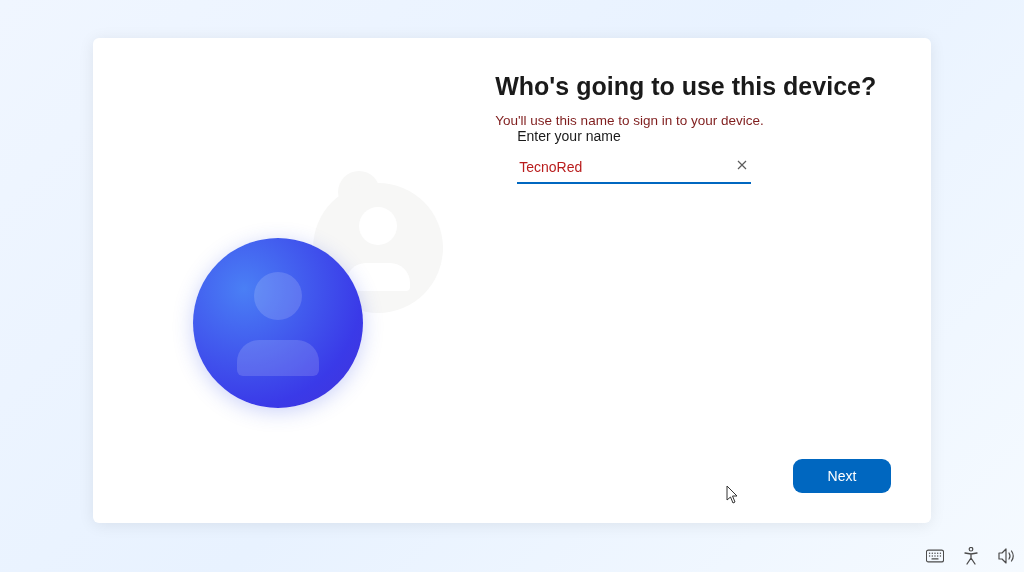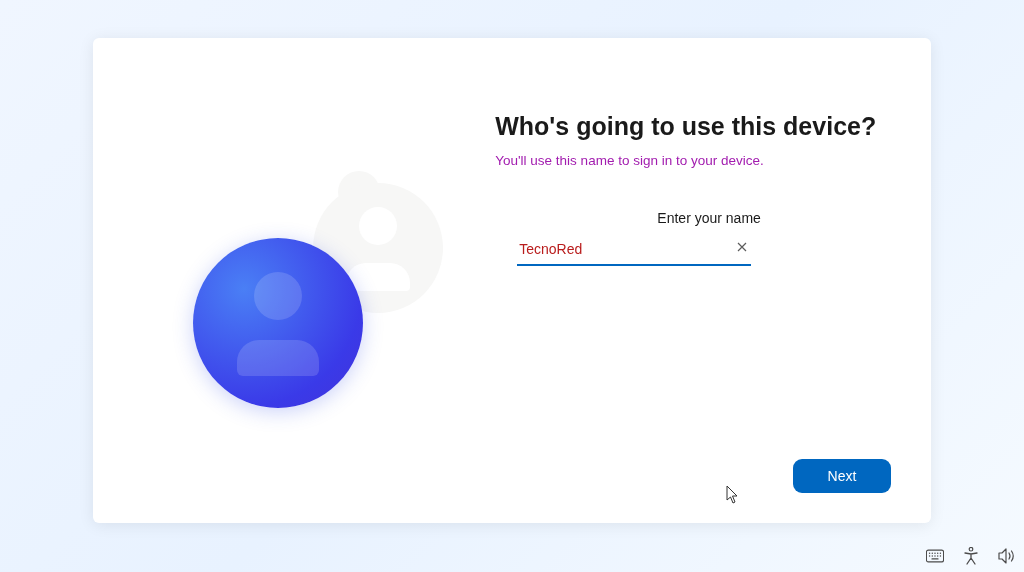--- a/index.html
+++ b/index.html
@@ -114,43 +114,41 @@
       left: 50%;
       transform: translateX(-50%);
       width: 82px;
       height: 36px;
       background: rgba(255, 255, 255, 0.15);
       border-radius: 22px 22px 6px 6px;
     }
     
     .right-panel {
       width: 52%;
-      padding-top: 74px;
+      padding-top: 34px;
       padding-right: 30px;
     }
     
     .heading {
       font-size: 25px;
       font-weight: 600;
       color: #1a1a1a;
       margin-bottom: 12px;
     }
     
     .subheading {
       font-size: 13.5px;
-      color: #a21caf;
-      margin-bottom: 42px;
+      color: #7f1d1d;
     }
     
     .input-label {
       font-size: 14px;
       color: #1a1a1a;
       margin-bottom: 10px;
       margin-left: 22px;
-      text-align: center;
     }
     
     .input-wrap {
       position: relative;
       margin-left: 22px;
       width: 234px;
     }
     
     .name-input {
       width: 100%;

